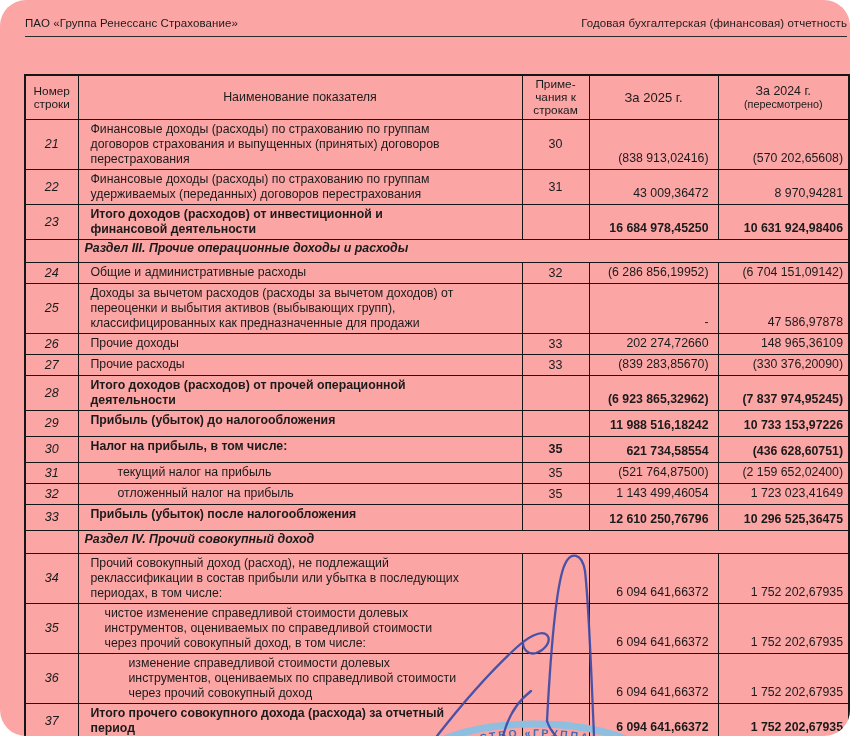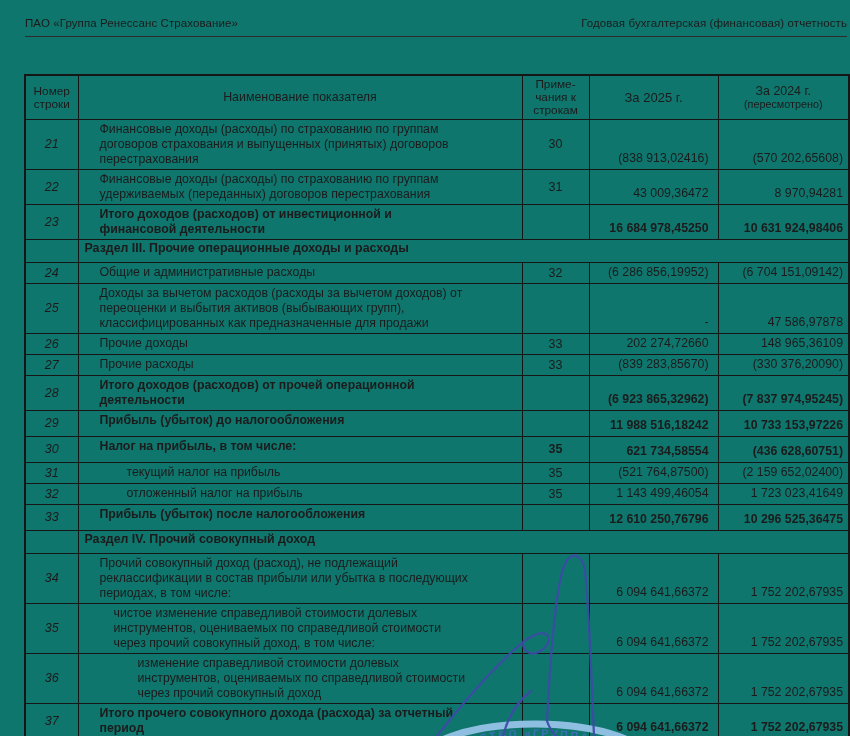--- a/index.html
+++ b/index.html
@@ -1,19 +1,19 @@
 <!DOCTYPE html>
 <html><head>
 <meta charset="utf-8">
 <style>
   html,body { margin:0; padding:0; }
   .page {
     position:relative; width:850px; height:736px;
-    background:#0f766e; overflow:hidden;
-    font-family:"Liberation Sans", sans-serif; color:#1b1b1b;
+    background:#fca5a5; overflow:hidden;
+    font-family:"Liberation Sans", sans-serif; color:#1b1b1b;border-radius:26px;
   }
   
   .doc-header {
     position:absolute; left:25px; top:17px; width:822px;
     display:flex; justify-content:space-between; align-items:flex-end;
     font-size:11.5px; letter-spacing:.1px;
     padding-bottom:7px; border-bottom:1.6px solid #2b2b2b;
   }
   
   table.report {
@@ -27,32 +27,32 @@
   thead th {
     font-weight:normal; font-size:11.8px; line-height:13px;
     text-align:center; vertical-align:middle; padding:2px 0;
   }
   th.h-name { font-size:12.4px; }
   th.h-2025 { font-size:13px; }
   th.h-2024 .main { font-size:12.4px; }
   th.h-2024 .sub  { font-size:10.8px; }
   tbody td { font-size:12.3px; line-height:15px; }
   td.num-cell  { text-align:center; vertical-align:middle; font-size:12.5px; padding:2px 1px;font-style:italic; }
-  td.name-cell { vertical-align:top; padding:2px 6px 2px 21px; }
+  td.name-cell { vertical-align:top; padding:2px 6px 2px 12px; }
   .name-inner  { max-width:370px; }
   .ind-1 { margin-left:14px; max-width:360px; }
   .ind-2 { margin-left:27px; max-width:350px; }
   .ind-3 { margin-left:38px; max-width:336px; }
   td.note-cell { text-align:center; vertical-align:middle; font-size:12.5px; padding:2px 1px; }
   td.val-cell  { text-align:right; vertical-align:bottom; white-space:nowrap; padding:2px 9px 3px 2px; }
   td.val-cell.v2024 { padding-right:5px; }
   tr.bold .name-inner, tr.bold td.val-cell, tr.bold td.note-cell { font-weight:bold; }
   tr.bold td.val-cell { padding-top:7px;margin-left:16px; }
   tr.section-row td.section-cell {
-    font-weight:bold; font-size:12.4px;
+    font-weight:bold; font-style:italic; font-size:12.4px;
     padding:1px 2px 6px 6px;
   }
   
   .annotations {
     position:absolute; left:0; top:0; width:850px; height:736px;
     pointer-events:none;
   }
 </style>
 </head>
 <body>

